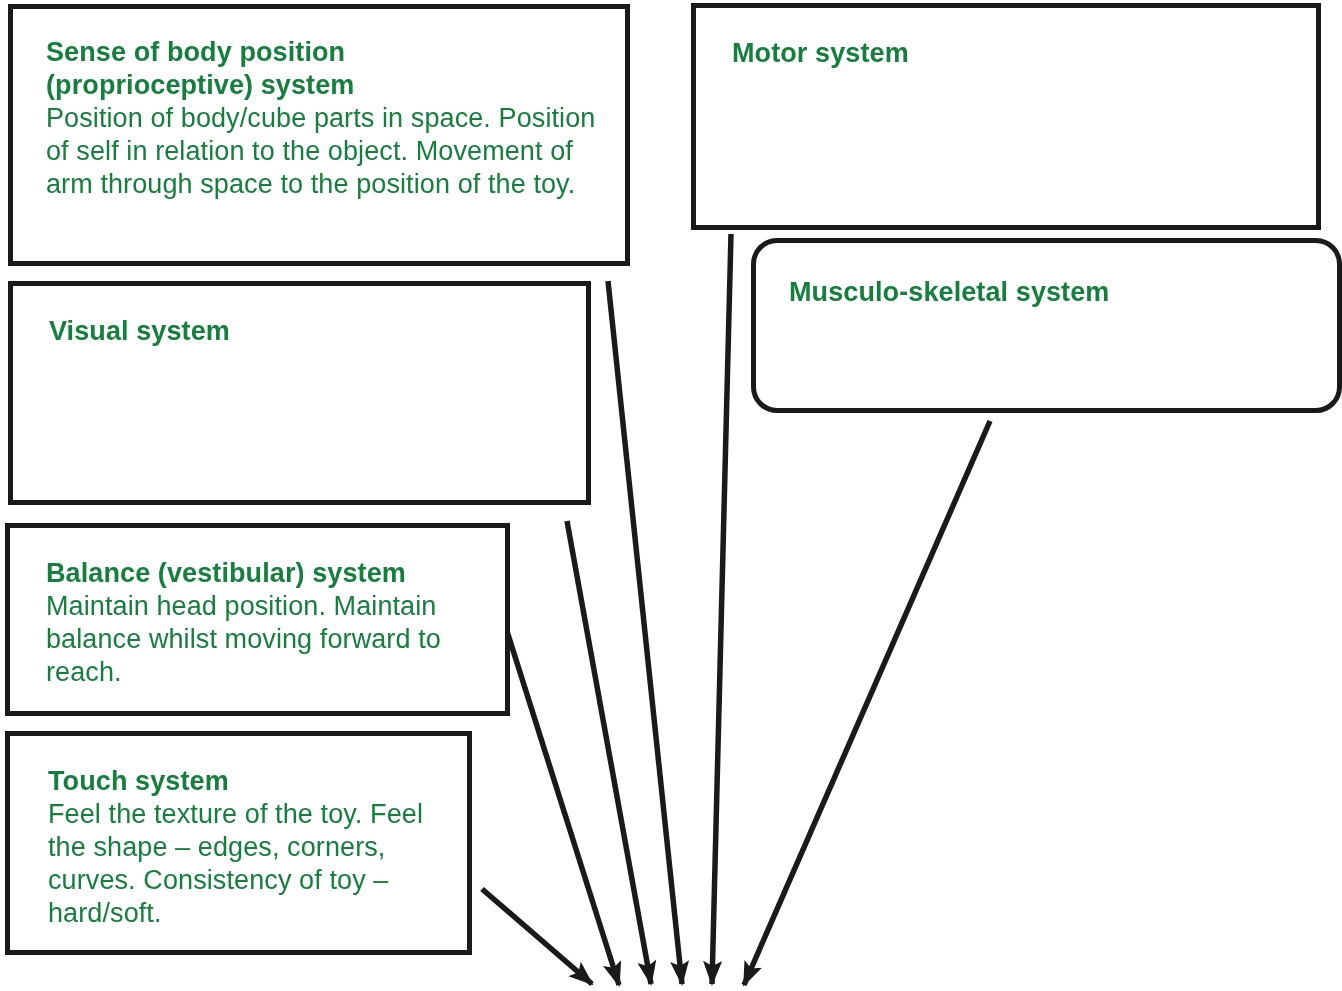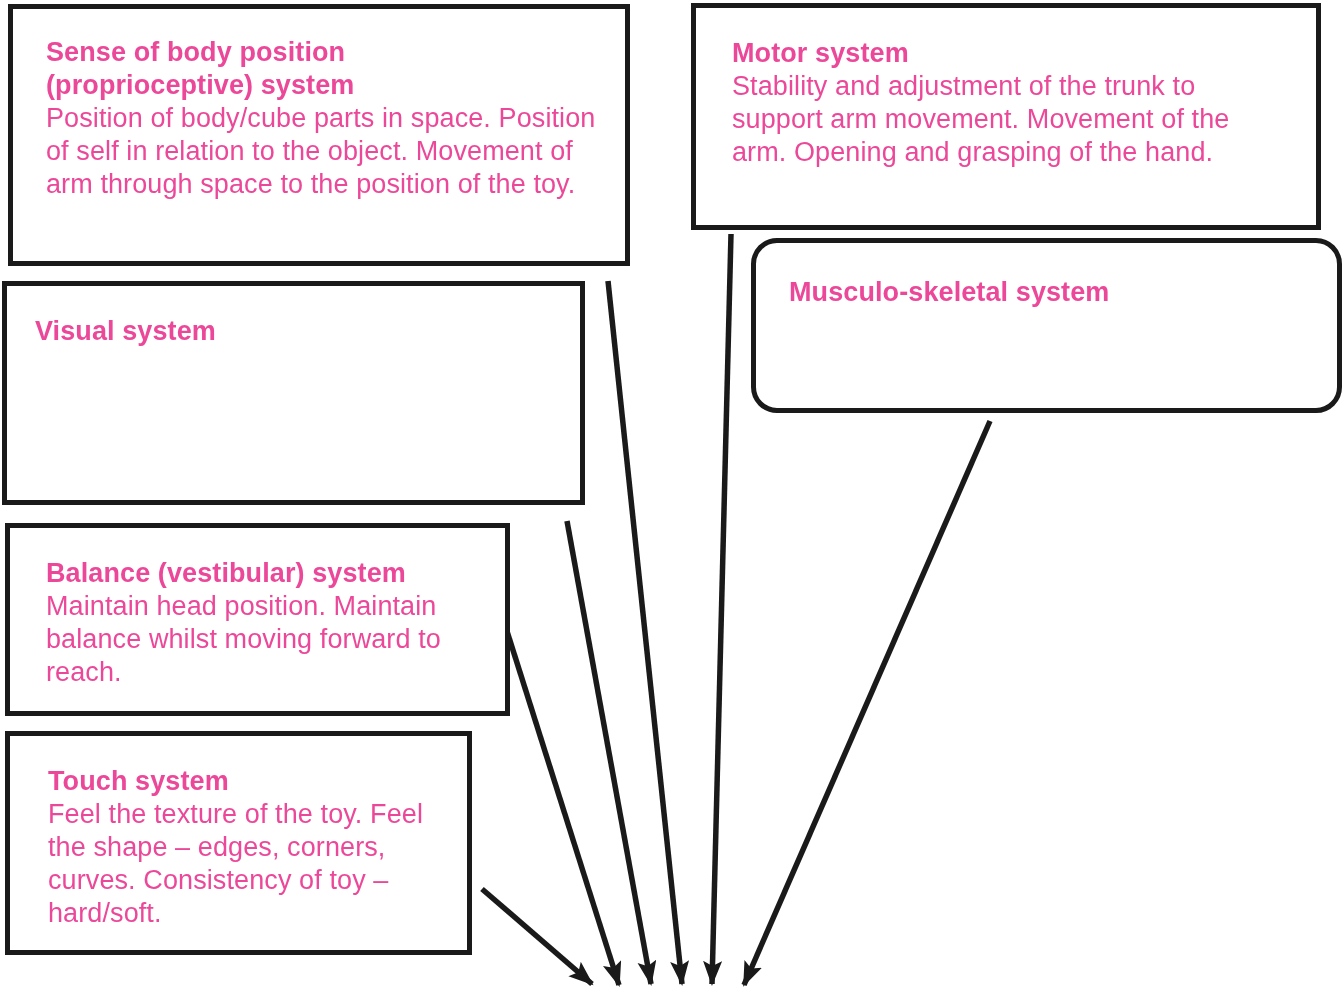--- a/index.html
+++ b/index.html
@@ -7,21 +7,21 @@
     padding: 0;
     background: #ffffff;
   }
   #canvas {
     position: relative;
     width: 1342px;
     height: 991px;
     background: #ffffff;
     overflow: hidden;
     font-family: "Liberation Sans", sans-serif;
-    color: #ec4899;
+    color: #15803d;
   }
   #arrow-layer {
     position: absolute;
     left: 0;
     top: 0;
     width: 1342px;
     height: 991px;
   }
   .box {
     position: absolute;
@@ -34,21 +34,21 @@
   }
   .box-title {
     font-weight: bold;
   }
   .box-body {
     font-weight: normal;
   }
   
   .b-prop    { left: 8px;   top: 4px;   width: 622px; height: 262px; padding: 27px 18px 0 33px; }
   .b-prop .box-title { max-width: 430px; }
-  .b-visual  { left: 2px;   top: 281px; width: 583px; height: 224px; padding: 29px 58px 0 28px; }
+  .b-visual  { left: 8px;   top: 281px; width: 583px; height: 224px; padding: 29px 58px 0 36px; }
   .b-balance { left: 5px;   top: 523px; width: 505px; height: 193px; padding: 29px 38px 0 36px; }
   .b-touch   { left: 5px;   top: 731px; width: 467px; height: 224px; padding: 29px 40px 0 38px; }
   .b-motor   { left: 691px; top: 3px;   width: 630px; height: 227px; padding: 29px 70px 0 36px; }
   .b-musculo { left: 751px; top: 238px; width: 591px; height: 175px; padding: 33px 50px 0 33px; border-radius: 26px; }
 
   .arrow-line {
     stroke: #1a1a1a;
     stroke-width: 5.5;
     fill: none;
   }
@@ -90,20 +90,19 @@
     <div class="box-body">Feel the texture of the toy. Feel the shape – edges, corners, curves. Consistency of toy – hard/soft.</div>
   </div>
 
   <div class="box b-balance">
     <div class="box-title">Balance (vestibular) system</div>
     <div class="box-body">Maintain head position. Maintain balance whilst moving forward to reach.</div>
   </div>
 
   <div class="box b-motor">
     <div class="box-title">Motor system</div>
-    <div class="box-body">Stability and adjustment of the trunk to support arm movement. Movement of the arm. Opening and grasping of the hand.</div>
   </div>
 
   <div class="box b-musculo">
     <div class="box-title">Musculo-skeletal system</div>
   </div>
 
 </div>
 
 </body></html>

